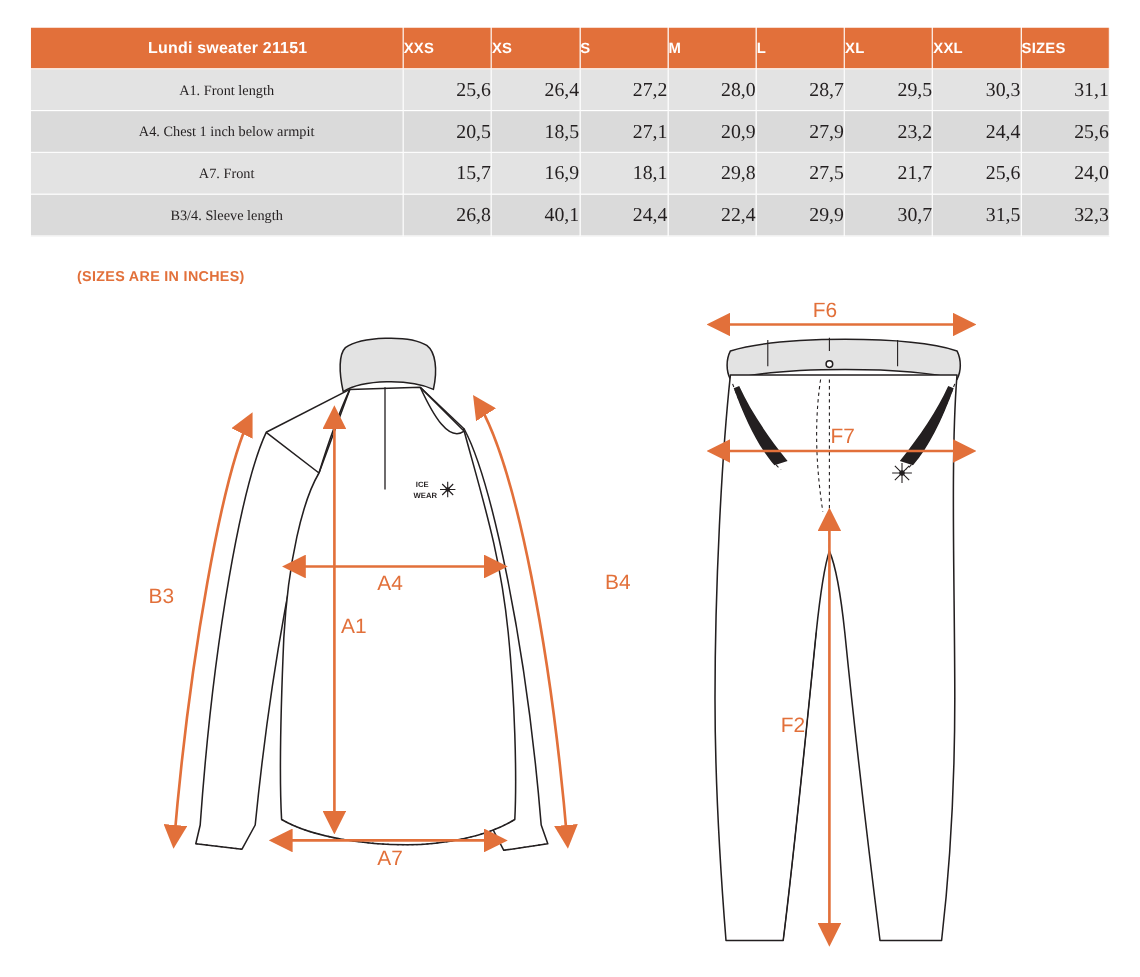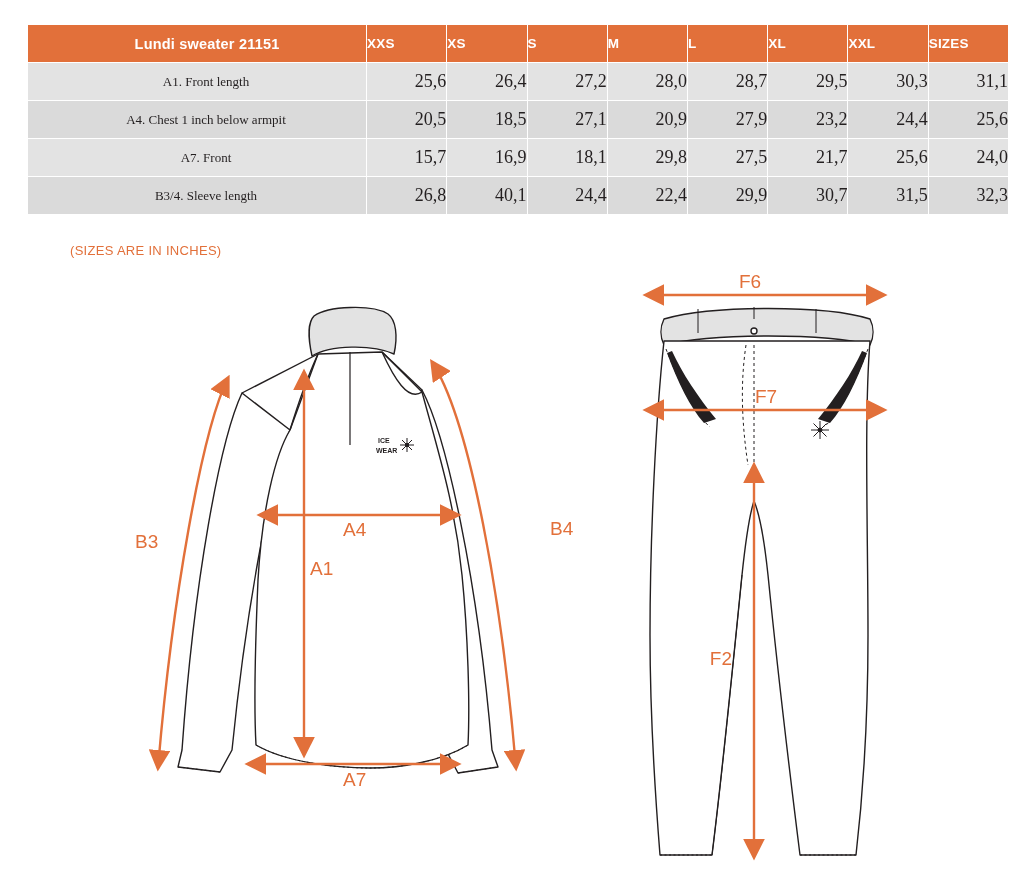--- a/index.html
+++ b/index.html
@@ -62,21 +62,21 @@
   tbody tr:nth-child(even) td {
     background: #dadada;
   }
 
   .units-note {
     position: absolute;
     left: 70px;
     top: 243px;
     color: #e2703a;
     font-size: 13px;
-    font-weight: normal;
+    font-weight: bold;
     letter-spacing: 0.3px;
   }
 
   
   .figure {
     position: absolute;
   }
   #sweater-figure { left: 110px; top: 280px; width: 500px; height: 570px; }
   #pants-figure   { left: 620px; top: 275px; width: 400px; height: 600px; }
 

